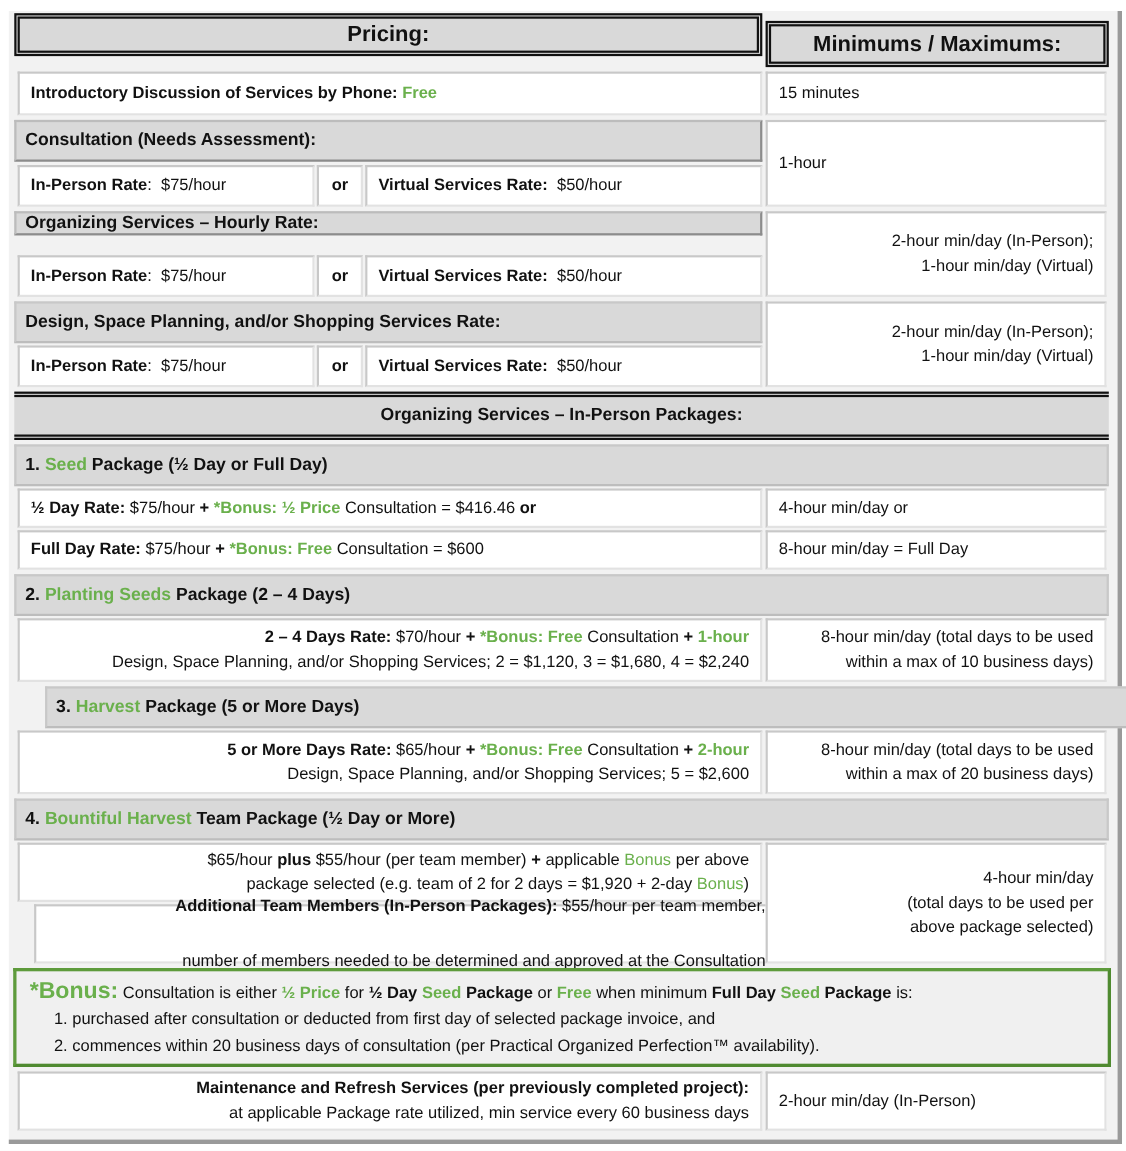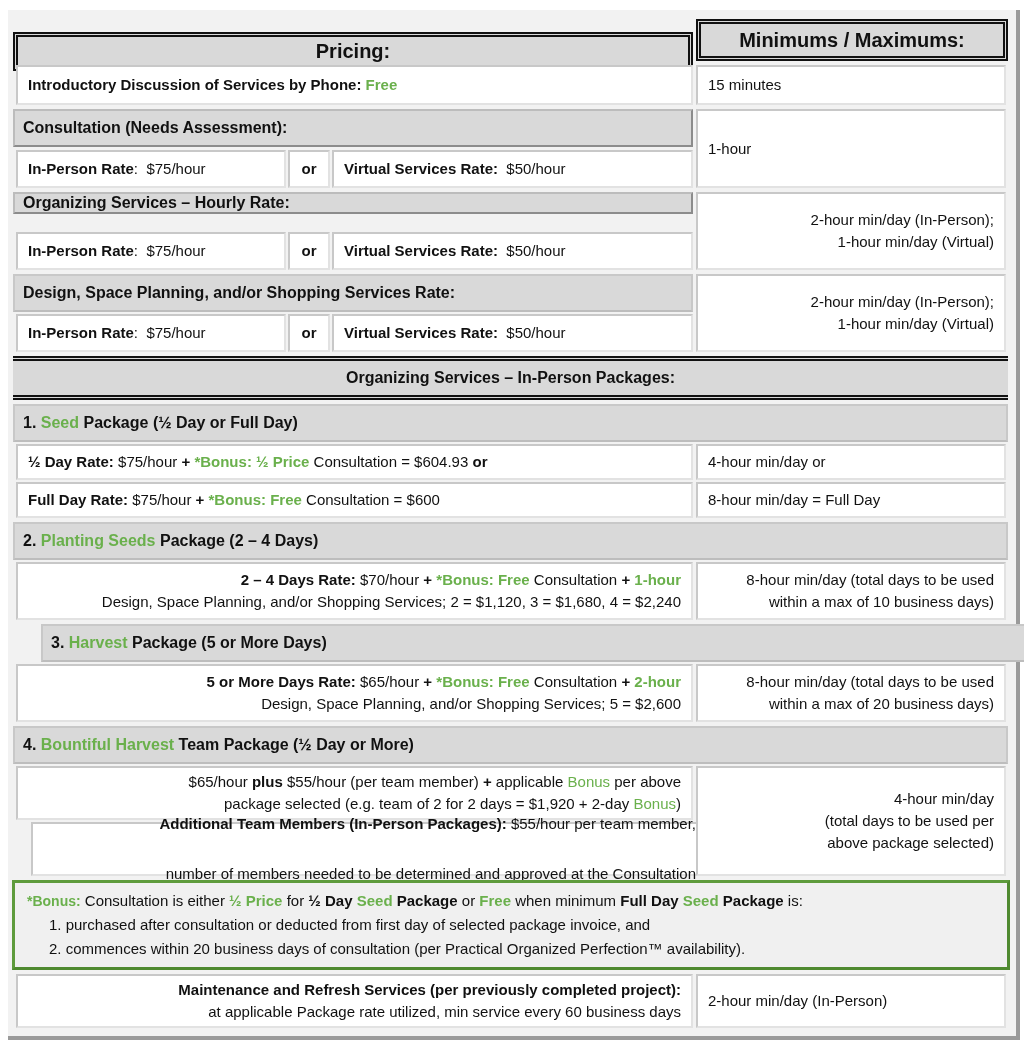--- a/index.html
+++ b/index.html
@@ -41,28 +41,28 @@
   .green { color: #6ab04c; }
   b { font-weight: bold; }
   .or { justify-content: center; font-weight: bold; padding: 0; }
   .bonus {
     position: absolute; background: #f0f0f0;
     border: 3px solid #5e9b3c;
     border-right-color: #4f8a30; border-bottom-color: #4f8a30;
     padding: 6px 12px; line-height: 24px; font-size: 15px;
   }
   .bonus ol { list-style: none; padding-left: 22px; }
-  .bonus-title { font-size: 14px; }
+  .bonus-title { font-size: 21px; }
 </style>
 </head>
 <body>
 
 <div class="page">
 
-  <div class="hdr" style="left:5px; top:22px; width:680px; height:39px;">
+  <div class="hdr" style="left:5px; top:2px; width:680px; height:39px;">
     <span>Pricing:</span>
   </div>
   <div class="hdr" style="left:688px; top:9px; width:312px; height:42px;">
     <span>Minimums / Maximums:</span>
   </div>
 
   <div class="cell" style="left:8px; top:55px; width:677px; height:40px;">
     <span><b>Introductory Discussion of Services by Phone:</b> <b class="green">Free</b></span>
   </div>
   <div class="cell" style="left:688px; top:55px; width:310px; height:40px;">
@@ -120,21 +120,21 @@
   </div>
 
   <div class="band" style="left:5px; top:346px; width:995px; height:44px;">
     <span>Organizing Services – In-Person Packages:</span>
   </div>
 
   <div class="gray flat" style="left:5px; top:394px; width:995px; height:38px;">
     <span><span>1.</span> <span class="green">Seed</span> <span>Package (½ Day or Full Day)</span></span>
   </div>
   <div class="cell" style="left:8px; top:434px; width:677px; height:36px;">
-    <span><b>½ Day Rate:</b> <span>$75/hour</span> <b>+</b> <b class="green">*Bonus: ½ Price</b> <span>Consultation = $604.93</span> <b>or</b></span>
+    <span><b>½ Day Rate:</b> <span>$75/hour</span> <b>+</b> <b class="green">*Bonus: ½ Price</b> <span>Consultation = $416.46</span> <b>or</b></span>
   </div>
   <div class="cell" style="left:688px; top:434px; width:310px; height:36px;">
     <span>4-hour min/day or</span>
   </div>
   <div class="cell" style="left:8px; top:472px; width:677px; height:36px;">
     <span><b>Full Day Rate:</b> <span>$75/hour</span> <b>+</b> <b class="green">*Bonus: Free</b> <span>Consultation = $600</span></span>
   </div>
   <div class="cell" style="left:688px; top:472px; width:310px; height:36px;">
     <span>8-hour min/day = Full Day</span>
   </div>

